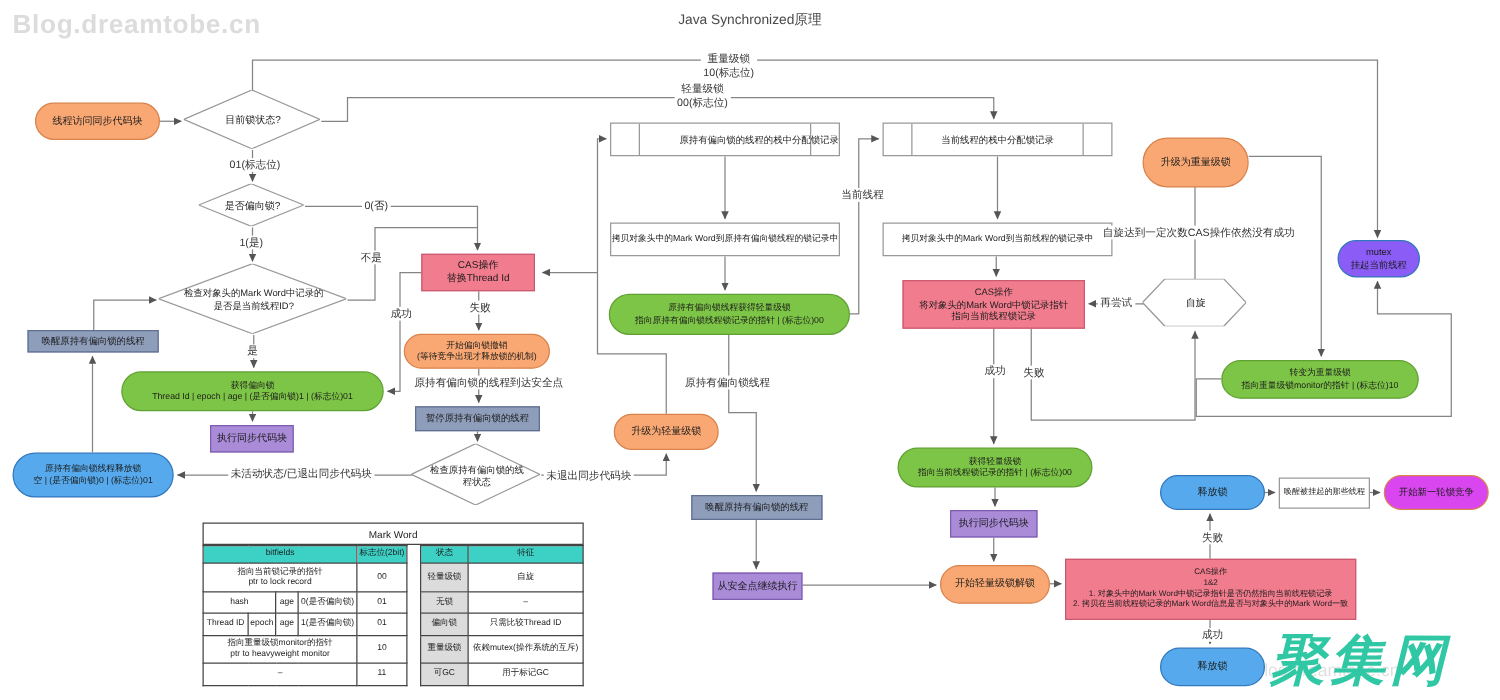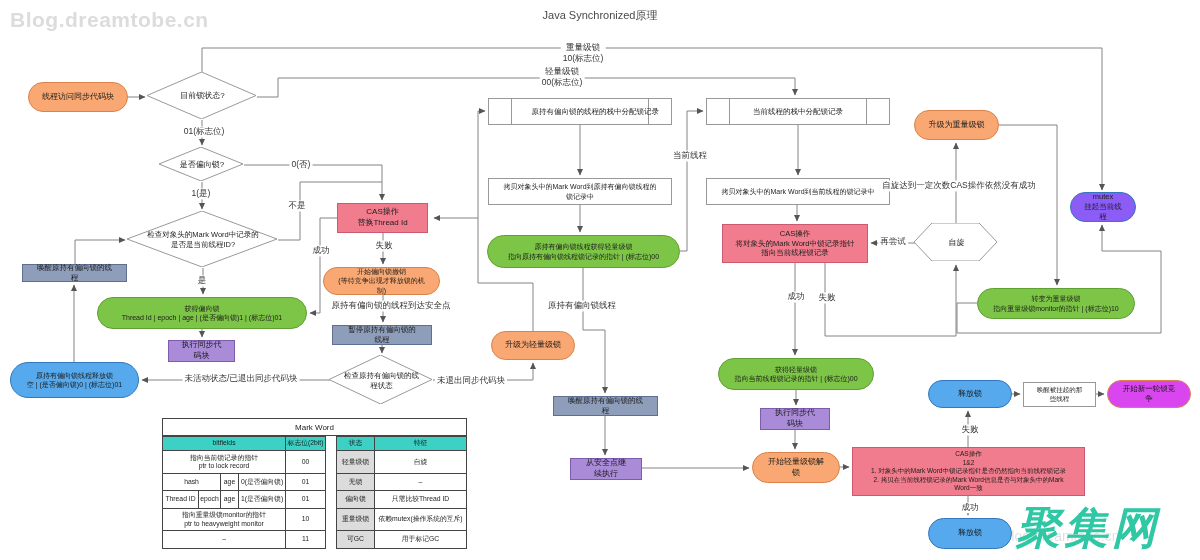--- a/index.html
+++ b/index.html
@@ -8,21 +8,21 @@
   .title{position:absolute;top:8px;left:0;width:100%;text-align:center;font-size:11px;color:#4a4a4a;z-index:5;}
   .wm-tl{position:absolute;top:8px;left:10px;font-size:21px;color:#dcdcdc;font-weight:bold;letter-spacing:.5px;z-index:1;}
   .wm-bs{position:absolute;left:1002px;top:528px;font-size:14px;color:rgba(0,0,0,0.13);z-index:1;}
   .wm-br{position:absolute;left:1016px;top:499px;font-size:44px;font-weight:900;font-style:italic;
          color:#2fc7a4;z-index:6;letter-spacing:4px;}
   .edges{position:absolute;left:0;top:0;z-index:2;}
   .edge{fill:none;stroke:#848484;stroke-width:1;}
   .node{position:absolute;z-index:3;display:flex;align-items:center;justify-content:center;text-align:center;
         box-sizing:border-box;border:1px solid #999;color:#1c1c1c;font-size:8px;line-height:1.32;}
   .node svg{position:absolute;left:-1px;top:-1px;}
-  .node .nl{position:relative;z-index:1;display:block;width:100%;padding:0 12px;}
+  .node .nl{position:relative;z-index:1;display:block;width:100%;padding:0 0;}
   .pill{border-radius:200px;}
   .diamond,.hexagon{border:none!important;background:transparent!important;}
   .predef{background-color:#fff;
           background-image:linear-gradient(#999,#999),linear-gradient(#999,#999);
           background-size:1px 100%,1px 100%;
           background-position:22px 0,calc(100% - 22px) 0;
           background-repeat:no-repeat;}
   .elabel{position:absolute;transform:translate(-50%,-50%);background:#fff;padding:0 2px;font-size:8.5px;
           color:#333;z-index:4;text-align:center;white-space:pre-line;line-height:1.3;}
   #mwtable{position:absolute;left:162px;top:418px;width:305px;z-index:3;color:#1c1c1c;}
@@ -162,21 +162,21 @@
       </div>
       <div class="node rect" style="left: 722px; top: 224px; width: 146px; height: 39px; background-color: rgb(240, 124, 141); border-color: rgb(201, 90, 112);">
         <span class="nl" style="font-size: 7.5px;">CAS操作<br>将对象头的Mark Word中锁记录指针<br>指向当前线程锁记录</span>
       </div>
       <div class="node hexagon" style="left: 915px; top: 224px; width: 83px; height: 38px;">
         <svg width="83" height="38">
           <polygon points="18,0 65,0 83,19 65,38 18,38 0,19" fill="#ffffff" stroke="#999999" stroke-width="1"></polygon>
         </svg>
         <span class="nl">自旋</span>
       </div>
-      <div class="node pill" style="left: 914px; top: 110px; width: 85px; height: 30px; background-color: rgb(249, 168, 115); border-color: rgb(217, 130, 75);">
+      <div class="node pill" style="left: 914px; top: 110px; width: 85px; height: 40px; background-color: rgb(249, 168, 115); border-color: rgb(217, 130, 75);">
         <span class="nl">升级为重量级锁</span>
       </div>
       <div class="node pill" style="left: 1070px; top: 192px; width: 66px; height: 30px; background-color: #8b5cf6; border-color: rgb(51, 119, 189);">
         <span class="nl" style="font-size: 7.5px;">mutex<br>挂起当前线程</span>
       </div>
       <div class="node pill" style="left: 977px; top: 288px; width: 158px; height: 31px; background-color: rgb(125, 197, 70); border-color: rgb(95, 160, 50);">
         <span class="nl" style="font-size: 7px;">转变为重量级锁<br>指向重量级锁monitor的指针 | (标志位)10</span>
       </div>
       <div class="node pill" style="left: 928px; top: 380px; width: 84px; height: 28px; background-color: rgb(85, 169, 236); border-color: rgb(51, 119, 189);">
         <span class="nl">释放锁</span>

